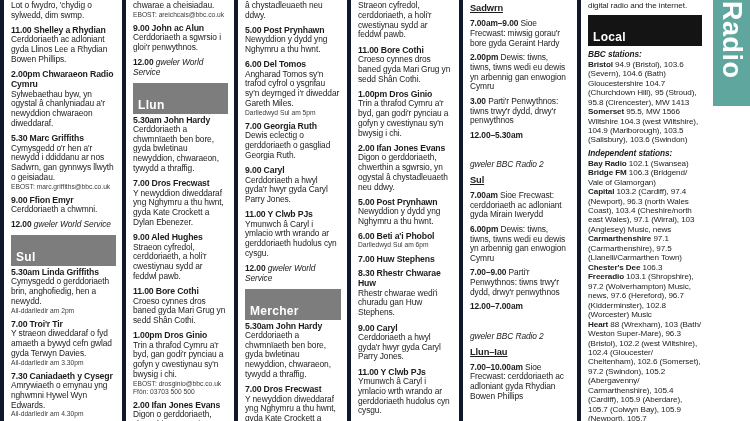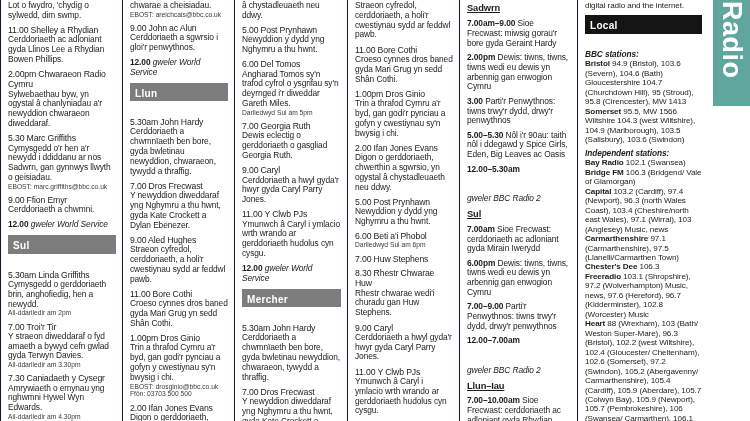--- a/index.html
+++ b/index.html
@@ -8,40 +8,40 @@
     background:#ffffff; color:#1c1c1c;
     font-family:"Liberation Sans", sans-serif;
   }
   .cols {
     position:absolute; top:0; left:0; bottom:0; right:42px;
     display:flex; align-items:stretch;
   }
   .col {
     box-sizing:border-box; flex:0 0 auto;
     padding:1px 6px 0 7px;
-    border-left:1px solid #0f172a;
+    border-left:4px solid #0f172a;
     overflow:hidden;
     font-size:8.4px; line-height:1.17; letter-spacing:-0.1px;
   }
   .col:nth-child(1){ width:122px; }
   .col:nth-child(2){ width:112px; }
   .col:nth-child(3){ width:113px; }
   .col:nth-child(4){ width:112px; }
   .col:nth-child(5){ width:118px; }
   .col:nth-child(6){ width:131px; font-size:8.1px; }
 
   .prog { margin:0 0 4.5px 0; }
-  .prog-title { font-weight:normal; font-size:8.7px; letter-spacing:-0.15px; }
+  .prog-title { font-weight:bold; font-size:8.7px; letter-spacing:-0.15px; }
   .prog-desc { }
   .prog-note { font-size:6.7px; line-height:1.15; color:#3a3a3a; letter-spacing:0; }
 
   .h-banner {
     background:#7d7d7d; color:#ffffff; font-weight:bold;
-    font-size:10px; letter-spacing:0.3px;
-    padding:5px 5px 2px 5px; margin:3px 0 16px 0;
+    font-size:12px; letter-spacing:0.3px;
+    padding:15px 5px 2px 5px; margin:3px 0 1px 0;
   }
   .h-banner.black { background:#141414; }
 
   .h-underline { font-weight:bold; font-size:9.3px; margin:2px 0 5px 0; }
   .h-underline span { text-decoration:underline; text-underline-offset:1px; }
 
   .b  { font-weight:bold; }
   .it { font-style:italic;margin-top:20px; }
   .see { margin:5px 0 5px 0; }
   .p2see .it { display:block; }
@@ -221,21 +221,20 @@
         <div class="prog">
           <div class="prog-title">11.00 Y Clwb PJs</div>
           <div class="prog-desc">Ymunwch â Caryl i ymlacio wrth wrando ar gerddoriaeth hudolus cyn cysgu.</div>
         </div>
       </div>
       <div class="col">
         <div class="h-underline"><span>Sadwrn</span></div>
         <div class="prog"><span class="b">7.00am–9.00</span> <span>Sioe Frecwast: miwsig gorau'r bore gyda Geraint Hardy</span></div>
         <div class="prog"><span class="b">2.00pm</span> <span>Dewis: tiwns, tiwns, tiwns wedi eu dewis yn arbennig gan enwogion Cymru</span></div>
         <div class="prog"><span class="b">3.00</span> <span>Parti'r Penwythnos: tiwns trwy'r dydd, drwy'r penwythnos</span></div>
-        <div class="prog"><span class="b">5.00–5.30</span> <span>Nôl i'r 90au: taith nôl i ddegawd y Spice Girls, Eden, Big Leaves ac Oasis</span></div>
         <div class="prog p2see">
           <div class="b">12.00–5.30am</div>
           <span class="it">gweler BBC Radio 2</span>
         </div>
         <div class="h-underline"><span>Sul</span></div>
         <div class="prog"><span class="b">7.00am</span> <span>Sioe Frecwast: cerddoriaeth ac adloniant gyda Mirain Iwerydd</span></div>
         <div class="prog"><span class="b">6.00pm</span> <span>Dewis: tiwns, tiwns, tiwns wedi eu dewis yn arbennig gan enwogion Cymru</span></div>
         <div class="prog"><span class="b">7.00–9.00</span> <span>Parti'r Penwythnos: tiwns trwy'r dydd, drwy'r penwythnos</span></div>
         <div class="prog p2see">
           <div class="b">12.00–7.00am</div>

